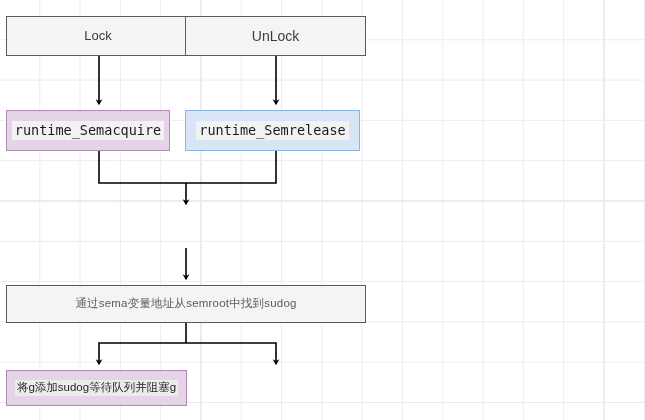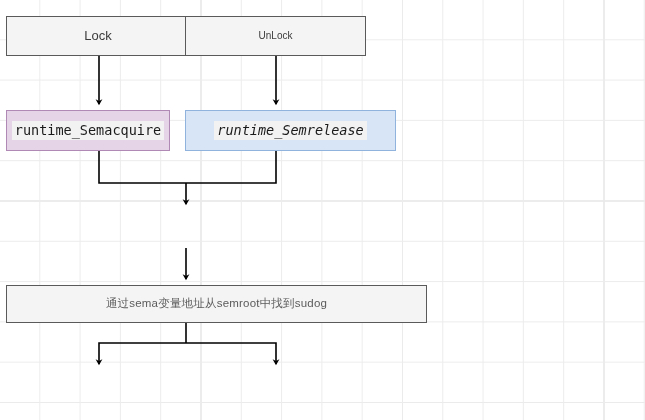--- a/index.html
+++ b/index.html
@@ -65,41 +65,40 @@
     width: 184px;
     height: 40px;
     font-size: 13px;
     color: #3c3c3c;
   }
   #node-unlock {
     left: 185px;
     top: 16px;
     width: 181px;
     height: 40px;
-    font-size: 10px;
+    font-size: 14px;
     color: #3c3c3c;
   }
 
   
   #node-semacquire {
     left: 6px;
     top: 110px;
     width: 164px;
     height: 41px;
     background: #e5d4e8;
     border-color: #b08ab5;
   }
   #node-semrelease {
     left: 185px;
     top: 110px;
-    width: 211px;
+    width: 175px;
     height: 41px;
     background: #d7e5f7;
     border-color: #8fb3dd;
-    font-style: italic;
   }
   #node-semacquire .label,
   #node-semrelease .label {
     font-family: "DejaVu Sans Mono", "Liberation Mono", monospace;
     font-size: 13.5px;
     color: #1a1a1a;
     background: #f2f2f2;
     padding: 1px 3px;
   }
 
@@ -108,21 +107,21 @@
     left: 6px;
     top: 210px;
     width: 360px;
     height: 38px;
     background: #f4f4f4;
   }
   
   #node-semroot {
     left: 6px;
     top: 285px;
-    width: 421px;
+    width: 360px;
     height: 38px;
     background: #f4f4f4;
   }
   #node-semtable .label,
   #node-semroot .label {
     font-size: 11.5px;
     color: #5b5b5b;
     letter-spacing: .2px;
   }
 
@@ -205,16 +204,19 @@
 
   <div class="node" id="node-semrelease">
     <span class="label">runtime_Semrelease</span>
   </div>
 
 
   <div class="node" id="node-semroot">
     <span class="label">通过sema变量地址从semroot中找到sudog</span>
   </div>
 
+  <div class="node" id="node-blockg">
+    <span class="label">将g添加sudog等待队列并阻塞g</span>
+  </div>
 
 
 
 </div>
 
 </body></html>

